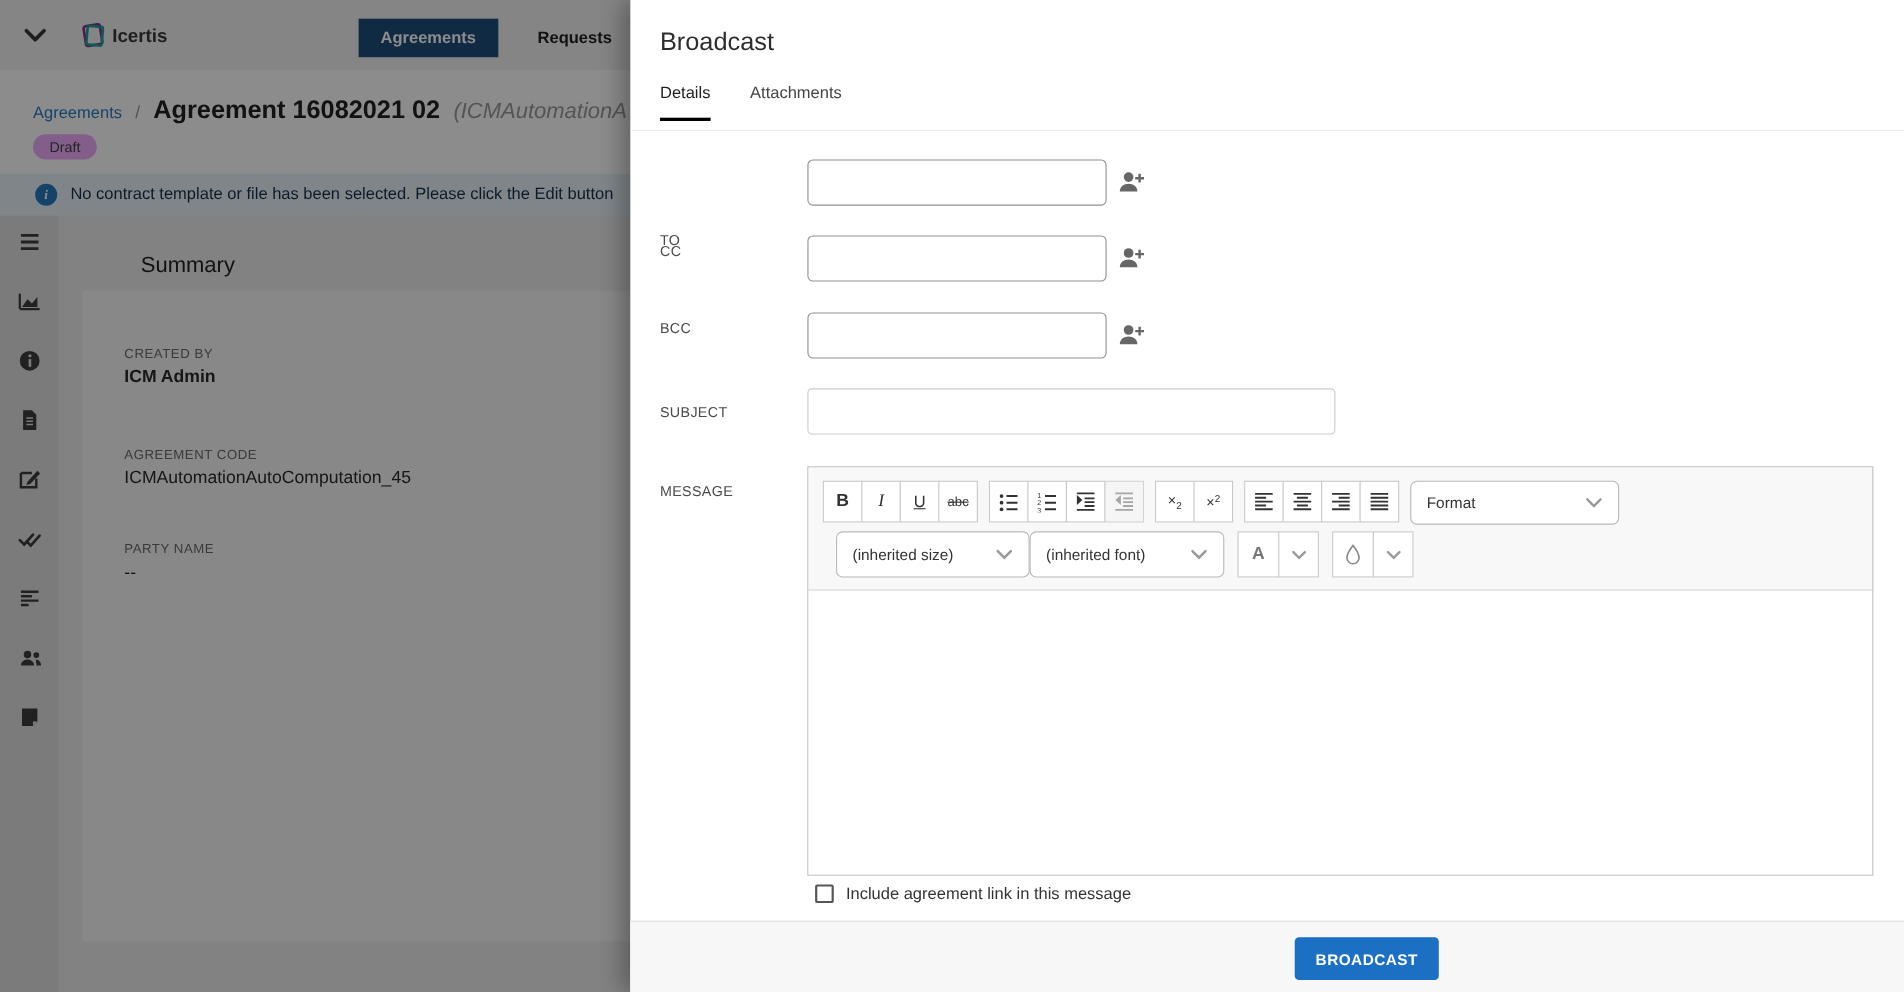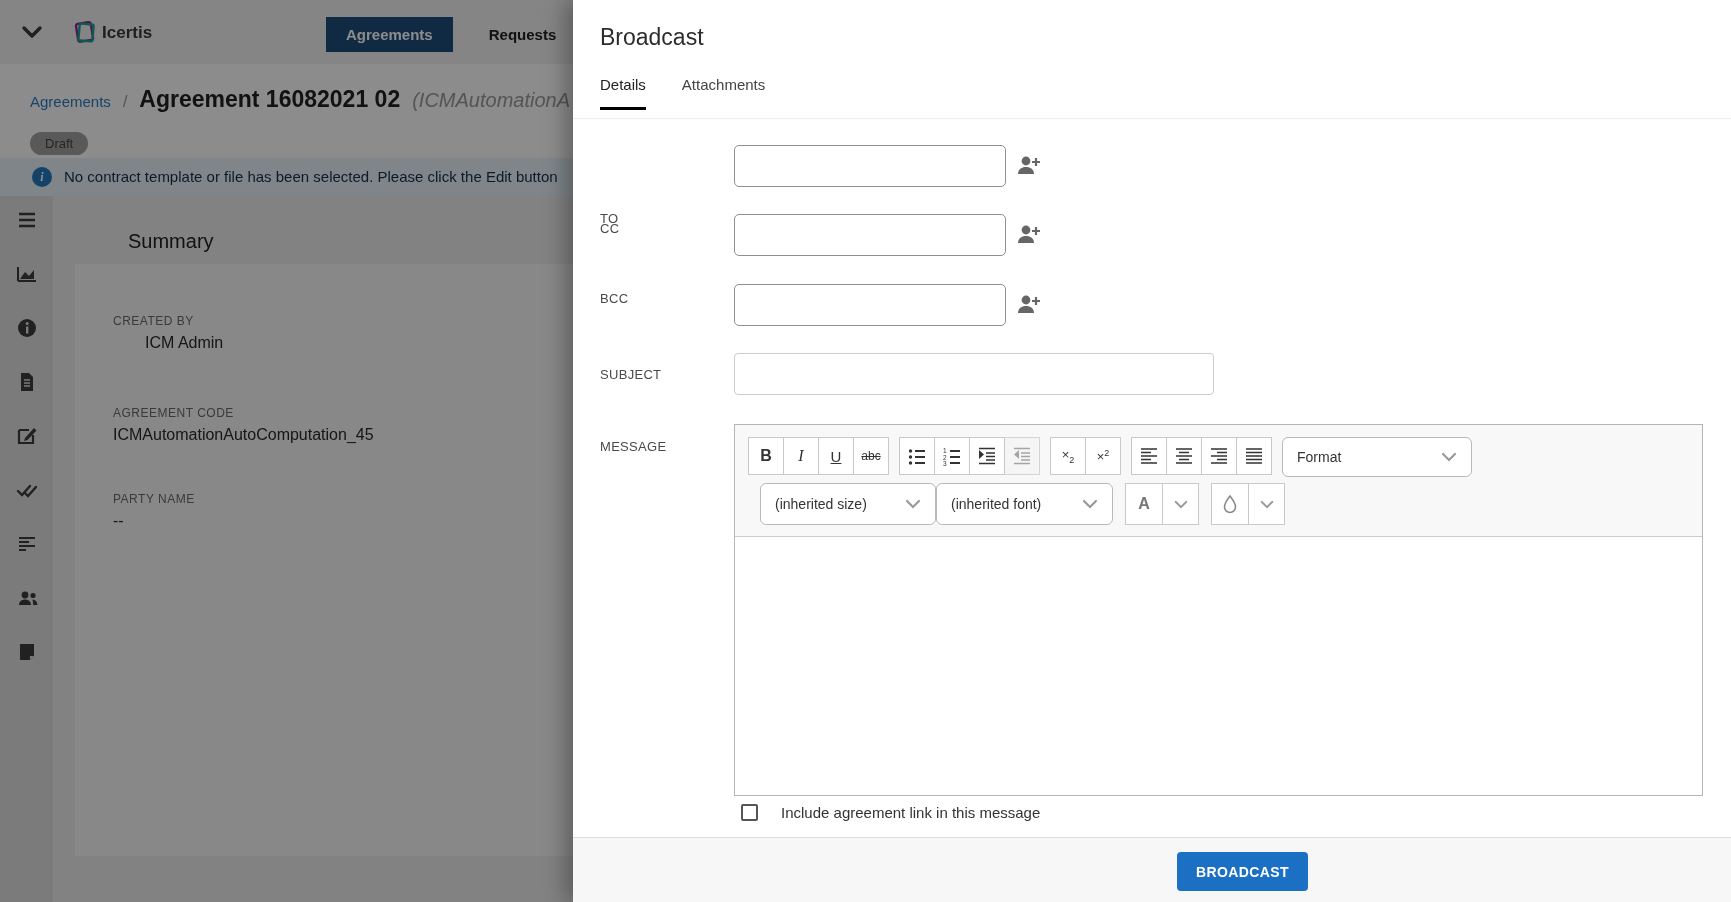--- a/index.html
+++ b/index.html
@@ -17,35 +17,35 @@
   .nav-item { font-size:15px; font-weight:bold; color:#222; padding:9px 20px; white-space:nowrap; cursor:pointer; }
   .nav-item.active { background:#1d4e79; color:#fff; }
   .nav-item + .nav-item { margin-left:16px; }
 
   .crumb-band { position:absolute; left:0; top:64px; width:100%; height:94px; background:#ffffff; }
   .crumb-row { position:absolute; left:30px; top:22px; display:flex; align-items:baseline; white-space:nowrap; }
   .crumb-link { color:#2b7bc0; font-size:15px; cursor:pointer; }
   .crumb-sep { color:#999; font-size:16px; margin:0 12px; }
   .crumb-title { color:#222; font-size:23px; font-weight:bold; }
   .crumb-sub { color:#999; font-size:20px; font-style:italic; margin-left:12px; }
-  .draft-pill { position:absolute; left:30px; top:68px; background:#a3a3a3; color:#444; font-size:13px; padding:4px 15px; border-radius:13px; }
+  .draft-pill { position:absolute; left:30px; top:58px; background:#f0abfc; color:#444; font-size:13px; padding:4px 15px; border-radius:13px; }
 
   .info-bar { position:absolute; left:0; top:158px; width:100%; height:38px; background:#e8f2fa; overflow:hidden; }
   .info-icon { position:absolute; left:32px; top:9px; width:20px; height:20px; border-radius:50%; background:#2779bd; color:#fff; font-size:12px; font-weight:bold; font-style:italic; display:flex; align-items:center; justify-content:center; font-family:"Liberation Serif", serif; }
   .info-text { position:absolute; left:64px; top:0; line-height:38px; font-size:15px; color:#16304a; white-space:nowrap; }
 
   .content { position:absolute; left:0; top:196px; width:100%; height:706px; background:#ededed; }
   .side-rail { position:absolute; left:0; top:0; width:53px; height:100%; background:#e0e0e0; display:flex; flex-direction:column; align-items:center; padding-top:13px; gap:32px; }
   .side-rail .s-icon { width:22px; height:22px; cursor:pointer; flex:0 0 auto; }
   .summary-title { position:absolute; left:128px; top:34px; font-size:20px; color:#222; }
   .summary-card { position:absolute; left:75px; top:68px; width:560px; height:592px; background:#f7f7f7; }
   .fld { position:absolute; left:38px; }
   .fld-label { font-size:12px; color:#6b6b6b; letter-spacing:0.5px; }
   .fld-value { font-size:16px; color:#2a2a2a; margin-top:6px; }
-  .fld-value.bold { font-weight:normal;margin-left:32px; }
+  .fld-value.bold { font-weight:bold; }
 
   
   .overlay { position:absolute; inset:0; background:rgba(0,0,0,0.45); z-index:5; }
 
   
   .panel { position:absolute; left:573px; top:0; width:1158px; height:902px; background:#fff; z-index:10; box-shadow:-8px 0 20px rgba(0,0,0,0.3); }
   .panel-title { position:absolute; left:27px; top:24px; font-size:23px; color:#2d2d2d; }
   .tabs { position:absolute; left:27px; top:76px; display:flex; gap:36px; }
   .tab { font-size:15px; color:#444; padding-bottom:14px; cursor:pointer; }
   .tab.active { color:#222; border-bottom:3px solid #000000; }
@@ -75,21 +75,21 @@
   .dd-label { font-size:14px; color:#333; }
   .dd-format { width:190px; }
   .dd-font { width:177px; height:42px; margin-left:0 !important; }
   .dd-size { width:176px; height:42px; margin-left:12px !important; }
   .mini-group { display:flex; margin-left:12px; }
   .mini-cell { width:38px; height:42px; background:#fff; border:1px solid #c9c9c9; display:flex; align-items:center; justify-content:center; cursor:pointer; }
   .mini-cell + .mini-cell { margin-left:-1px; width:37px; }
   .color-a { font-size:16px; font-weight:bold; color:#777; }
   .ed-content { height:258px; background:#fff; cursor:text; }
 
-  .chk-row { position:absolute; left:168px; top:804px; display:flex; align-items:center; gap:23px; }
+  .chk-row { position:absolute; left:168px; top:804px; display:flex; align-items:center; gap:11px; }
   .chk-box { width:17px; height:17px; border:2px solid #555; border-radius:2px; background:#fff; cursor:pointer; }
   .chk-label { font-size:15px; color:#333; }
 
   .panel-footer { position:absolute; left:0; top:837px; width:100%; height:65px; background:#f7f7f7; border-top:1px solid #ddd; }
   .broadcast-btn { position:absolute; left:604px; top:14px; width:131px; height:39px; background:#1b70c4; color:#fff; border:none; border-radius:4px; font-size:14px; font-weight:bold; letter-spacing:0.4px; cursor:pointer; font-family:"Liberation Sans", sans-serif; }
 
   svg { display:block; }
 </style>
 </head>
 <body>

